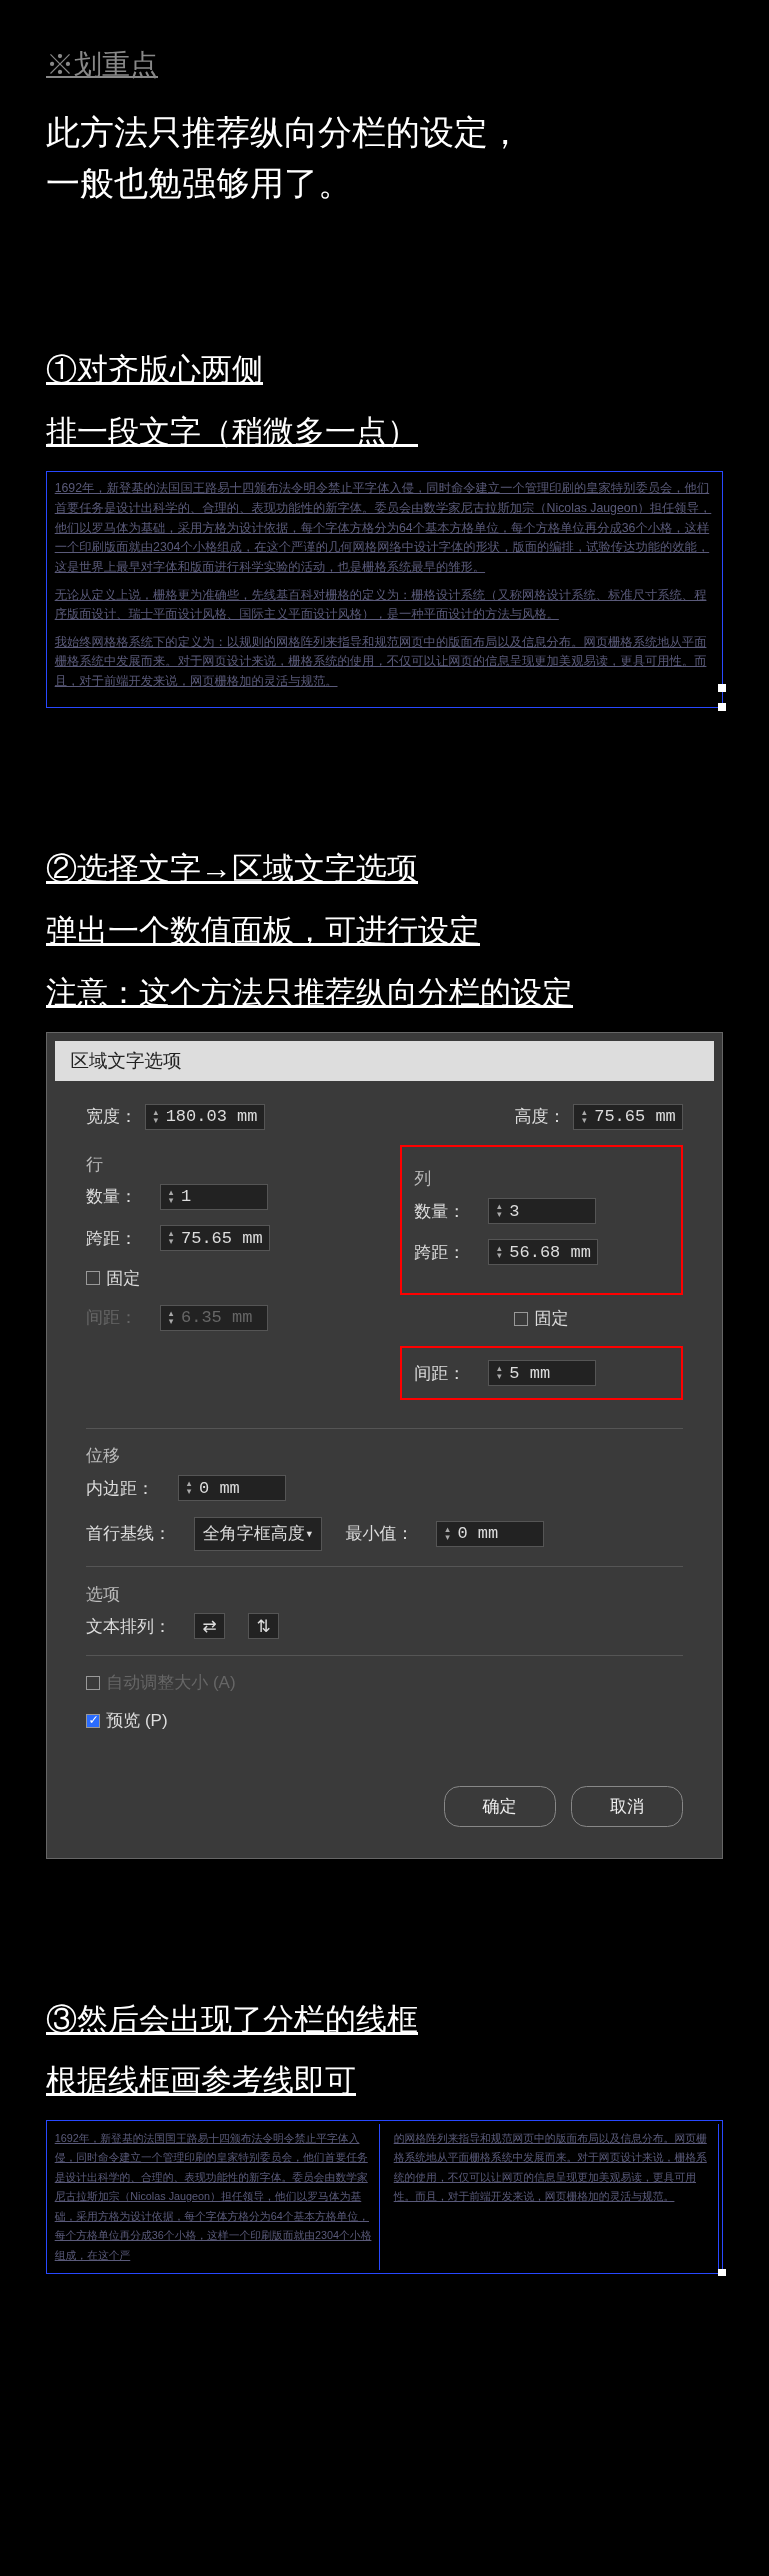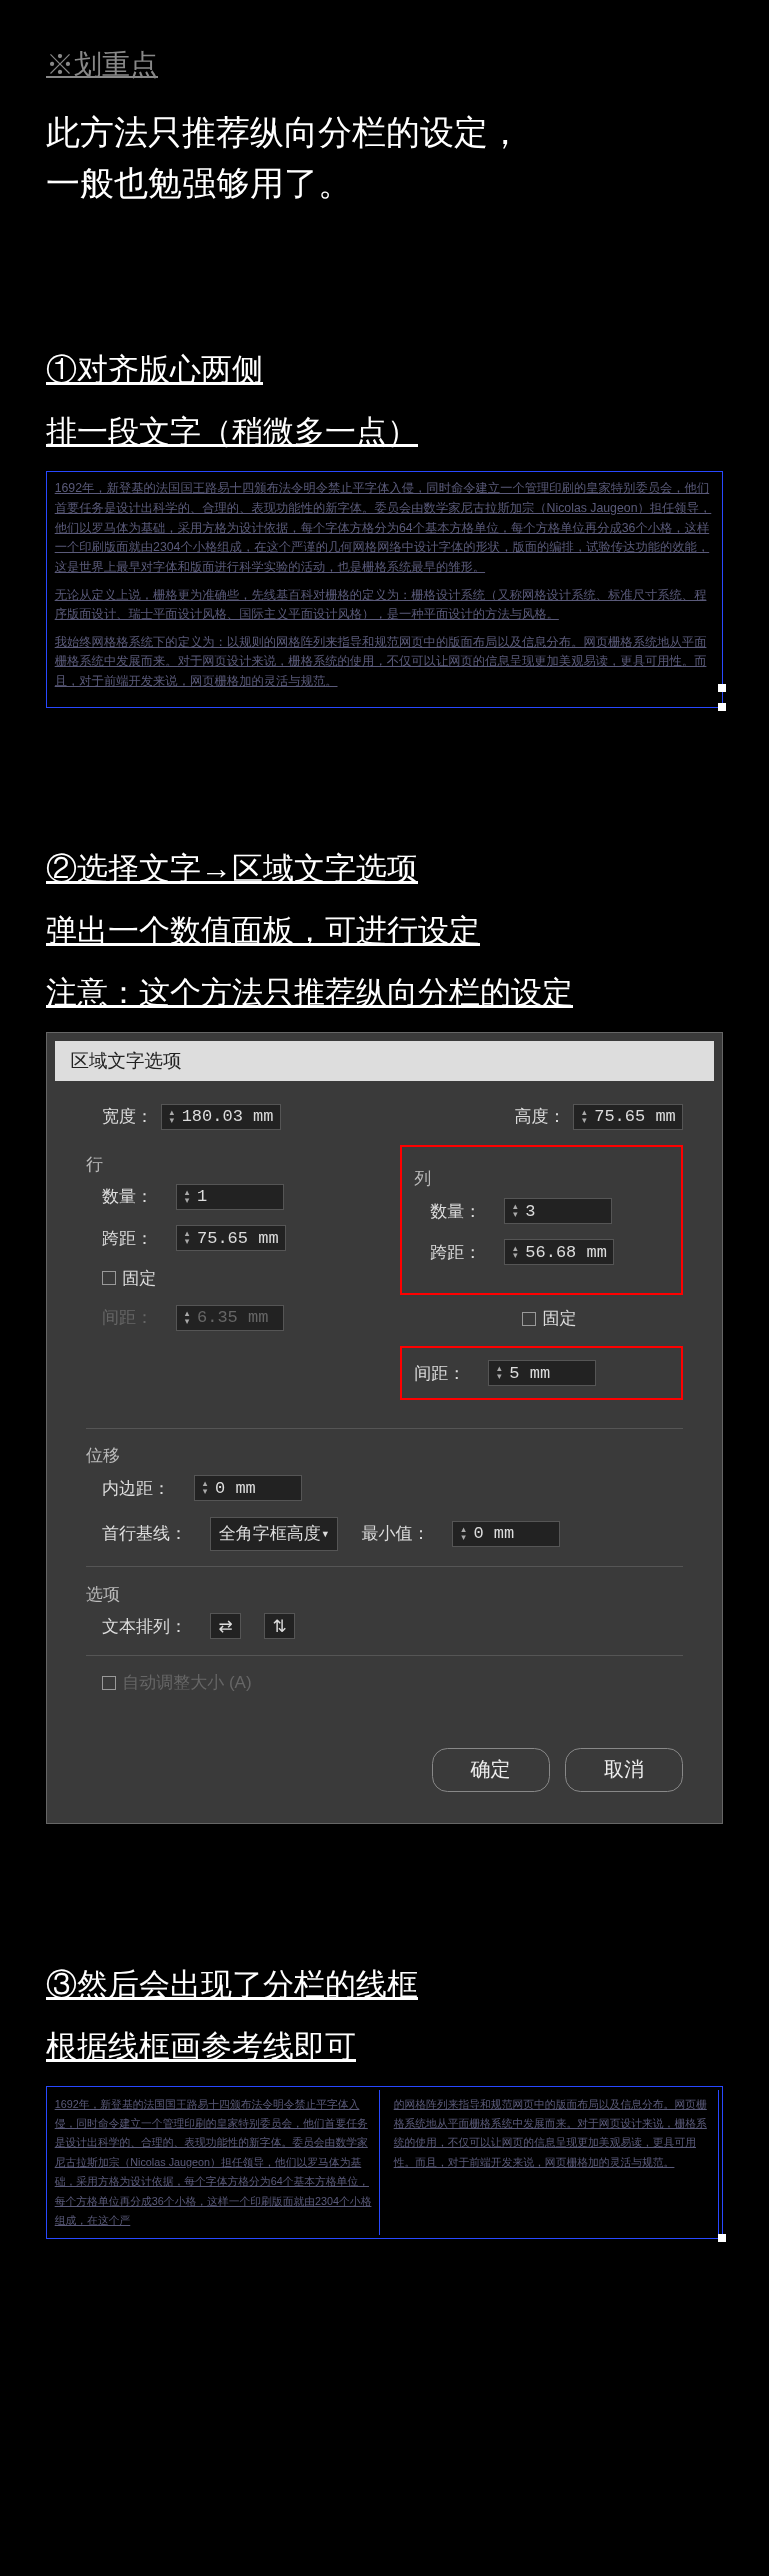--- a/index.html
+++ b/index.html
@@ -10,36 +10,36 @@
 .step-title { font-size: 31px; text-decoration: underline; line-height: 1.5; margin-bottom: 15.4px; }
 .step-sub { font-size: 31px; text-decoration: underline; line-height: 1.5; margin-bottom: 15.4px; }
 .textblock { border: 0.8px solid #2848ff; padding: 7.7px; margin-bottom: 138px; position: relative; }
 .textblock .para { color: #5a5a7a; font-size: 12.3px; text-decoration: underline; line-height: 1.6; margin-bottom: 7.7px; }
 .handle { position: absolute; width: 7.7px; height: 7.7px; background: #fff; }
 .hb { bottom: -3.8px; right: -3.8px; }
 .hb2 { bottom: 15.4px; right: -3.8px; }
 .dialog { background: #3a3a3a; border: 0.8px solid #666; padding: 8px; margin-bottom: 138px; }
 .dlg-title { background: #ddd; color: #222; padding: 7.7px 15.4px; font-size: 18.5px; }
 .dlg-body { padding: 23px 31px; color: #ddd; font-size: 17px; }
-.row { display: flex; align-items: center; margin-bottom: 15.4px; gap: 23px; margin-left: 16px; }
+.row { display: flex; align-items: center; margin-bottom: 15.4px; gap: 23px; }
 .field { display: flex; align-items: center; gap: 7.7px; }
 .label { min-width: 46px; }
 .spinner { display: flex; align-items: center; background: #222; border: 0.8px solid #555; padding: 3.1px 6.2px; min-width: 108px; height: 26px; }
 .spinner .arrows { display: flex; flex-direction: column; font-size: 7.7px; line-height: 1; margin-right: 6.2px; color: #aaa; }
 .spinner .val { font-family: Liberation Mono, monospace; }
 .section-label { color: #bbb; margin: 7.7px 0; }
 .redbox { border: 2.3px solid #f00; padding: 12.3px; margin-bottom: 12.3px; }
 .check { display: flex; align-items: center; gap: 6.2px; }
 .check .box { width: 14px; height: 14px; border: 0.8px solid #999; display: inline-block; }
 .check .box.on { background: #2a6cff; position: relative; }
 .check .box.on:after { content: "✓"; color: #fff; position: absolute; top: -1.5px; left: 1.5px; font-size: 12.3px; }
 .select { background: #222; border: 0.8px solid #555; padding: 4.6px 7.7px; min-width: 123px; display: flex; justify-content: space-between; align-items: center; }
 .btn-shuffle { background: #222; border: 0.8px solid #555; padding: 4.6px 7.7px; width: 31px; height: 26px; display: flex; align-items: center; justify-content: center; }
 .dlg-footer { display: flex; justify-content: flex-end; gap: 15.4px; padding: 15.4px 31px 23px; }
-.btn { border: 0.8px solid #888; background: transparent; color: #eee; border-radius: 15.4px; padding: 7.7px 38px; font-size: 20px; }
+.btn { border: 0.8px solid #888; background: transparent; color: #eee; border-radius: 15.4px; padding: 7.7px 38px; font-size: 17px; }
 .cols3 { display: flex; gap: 9.2px; border: 0.8px solid #2848ff; padding: 3.1px; position: relative; }
 .col { flex: 1; border-right: 0.8px solid #2848ff; padding: 4.6px; }
 .col:last-child { border-right: none; }
 .col .t { color: #5a5a7a; font-size: 10.8px; text-decoration: underline; line-height: 1.8; }
 .disabled { color: #666; }
 hr.div { border: none; border-top: 0.8px solid #555; margin: 15.4px 0; }
 .leftcol { flex: 1; }
 .rightcol { flex: 1; }
 .twocol { display: flex; gap: 31px; }
 </style>
@@ -220,20 +220,26 @@
           </div>
       </div>
 
       <hr class="div">
       <div class="row disabled">
         <div class="check">
           <span class="box"></span>
           <span>自动调整大小 (A)</span>
         </div>
       </div>
+      <div class="row">
+        <div class="check">
+          <span class="box on"></span>
+          <span>预览 (P)</span>
+        </div>
+      </div>
     </div>
     <div class="dlg-footer">
       <button class="btn">确定</button>
       <button class="btn">取消</button>
     </div>
   </div>
 
   <div class="step-title">③然后会出现了分栏的线框</div>
   <div class="step-sub">根据线框画参考线即可</div>
   <div class="cols3">

